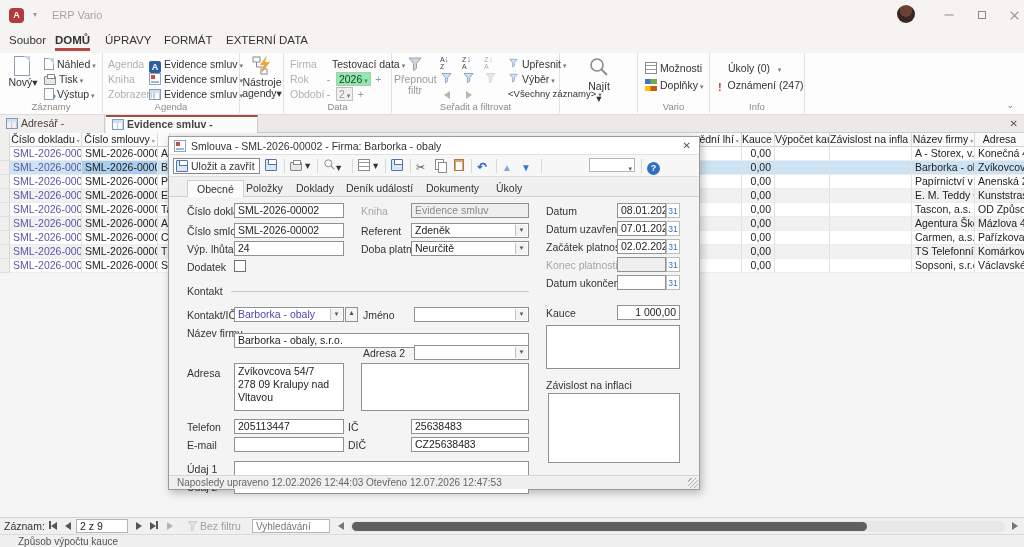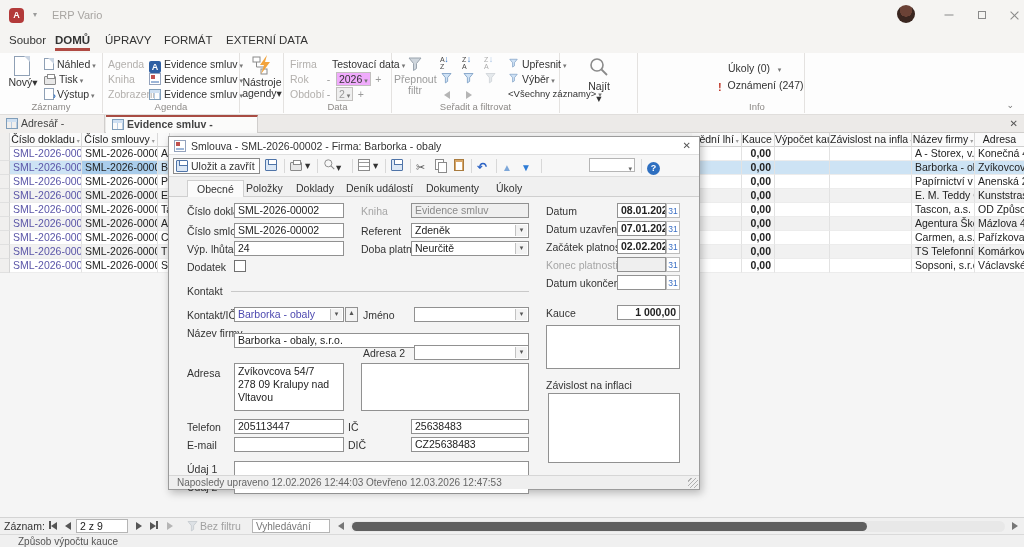--- a/index.html
+++ b/index.html
@@ -61,21 +61,21 @@
      linear-gradient(90deg,#4472c4 0 5px, #70ad47 6px 12px) top/12px 5px no-repeat,
      linear-gradient(90deg,#ffc000 0 5px, #c55a11 6px 12px) bottom/12px 5px no-repeat; }
   .ic-excl::before { content:"!"; color:#c0392b; font-weight:bold; font-size:11px; }
   .sort-ic { width:14px; height:13px; font-size:7px; line-height:6px; color:#444; text-align:left; }
   .sort-ic::before { content:"A\A Z"; white-space:pre; }
   .sort-ic.za::before { content:"Z\A A"; }
   .sort-ic::after { content:"↓"; color:#2e6fc0; font-size:9px; position:relative; top:-7px; }
   .ribbon-collapse { position:absolute; right:10px; bottom:4px; color:#777; font-size:9px; }
   .ribbon-collapse::before { content:"⌄"; }
   .spin { display:inline-block; width:9px; text-align:center; color:#9a9a9a; }
-  .rbox { display:inline-block; border:1px solid #c2c0be; background:#f0abfc; padding:0 2px; height:14px; line-height:13px; }
+  .rbox { display:inline-block; border:1px solid #c2c0be; background:#86efac; padding:0 2px; height:14px; line-height:13px; }
   .rbox.dis { background:#efefef; color:#9a9a9a; }
 
   svg.funnel path { fill:#cfd6dd; stroke:#9aa4ae; stroke-width:1; }
   svg.funnel.blue path { fill:#cfe2f5; stroke:#6f94bd; }
   svg.mag circle { fill:none; stroke:#8a8a8a; stroke-width:1.6; }
   svg.mag line { stroke:#8a8a8a; stroke-width:1.8; }
 
   
   #tabstrip { position:absolute; left:0; top:115px; width:1024px; height:18px; background:#eceae8; border-bottom:1px solid #d0cecc; }
   .dtab { position:absolute; top:0; height:18px; line-height:17px; padding:0 6px; background:#f1efed; border-right:1px solid #d0cecc; font-size:10.5px; color:#444; }
@@ -94,21 +94,21 @@
   .hcar::before { content:"▾"; }
   .rows { position:absolute; top:14px; }
   .trow { position:relative; height:14px; background:#fff; }
   .trow:nth-child(even) { background:#f1f1f1; }
   .trow.sel { background:#cde3f4 !important; }
   .c { position:absolute; top:0; height:14px; line-height:13px; font-size:10.5px;
        border-right:1px solid #e2e2e2; border-bottom:1px solid #ececec; padding:0 3px; overflow:hidden; white-space:nowrap; }
   .c.active { background:#a9cdec; }
   .rowsel { position:absolute; left:0; top:0; width:10px; height:14px; background:#f0efee; border-right:1px solid #d5d5d5; border-bottom:1px solid #e0e0e0; }
   .linkcol { color:#5a55a8; }
-  .num { text-align:right;font-weight:bold; }
+  .num { text-align:right; }
 
   
   #dialog { position:absolute; left:168px; top:136px; width:532px; height:354px; background:#f4f4f4;
     border:1px solid #9b9b9b; box-shadow:2px 3px 8px rgba(0,0,0,.25); z-index:10; }
   .dlg-title { position:absolute; left:0; top:0; width:100%; height:18px; background:#fff; border-bottom:1px solid #e0e0e0; }
   .dlg-title .txt { position:absolute; left:22px; top:3px; font-size:10.5px; color:#333; white-space:nowrap; }
   .dlg-title .ic-form { position:absolute; left:5px; top:3px; }
   .dlg-close { position:absolute; right:8px; top:3px; color:#555; font-size:10px; }
   .dlg-close::before { content:"✕"; }
   .dlg-tools { position:absolute; left:0; top:18px; width:100%; height:22px; background:#f7f7f7; border-bottom:1px solid #dcdcdc; }
@@ -287,20 +287,25 @@
     <div class="rgroup" style="left:560px; width:78px;">
       <div class="bigbtn" style="left:20px; top:3px; width:38px;">
         <svg class="mag" width="22" height="22" viewBox="0 0 22 22">
           <circle cx="9" cy="9" r="6"></circle>
             <line x1="13.5" y1="13.5" x2="19" y2="19"></line>
         </svg><br>
         <span>Najít</span><br><span class="car"></span>
       </div>
     </div>
 
+    <div class="rgroup" style="left:638px; width:72px;">
+      <div class="rsm" style="left:7px; top:8px;"><span class="ic ic-list"></span><span>Možnosti</span></div>
+      <div class="rsm" style="left:7px; top:25px;"><span class="ic ic-addons"></span><span>Doplňky</span><span class="car"></span></div>
+      <div class="glabel">Vario</div>
+    </div>
 
     <div class="rgroup" style="left:710px; width:95px;">
       <div class="rsm" style="left:18px; top:8px;"><span>Úkoly (0)</span>&nbsp;&nbsp;<span class="car"></span></div>
       <div class="rsm" style="left:8px; top:25px;"><span class="ic ic-excl"></span> <span>Oznámení (247)</span></div>
       <div class="glabel">Info</div>
     </div>
 
     <div class="ribbon-collapse"></div>
   </div>
 
@@ -601,21 +606,21 @@
       <div class="lbl" style="left:179px; top:242px;">DIČ</div>
       <div class="fld" style="left:242px; top:240px; width:118px;">CZ25638483</div>
 
       <div class="lbl" style="left:18px; top:266px;text-align:right;">Údaj 1</div>
       <div class="fld" style="left:65px; top:264px; width:295px;"></div>
       <div class="lbl" style="left:18px; top:264px; top:284px;">Údaj 2</div>
       <div class="fld" style="left:65px; top:282px; width:295px;"></div>
     </div>
 
     <div class="dlg-status">
-      <span class="txt">Naposledy upraveno 12.02.2026 12:44:03 Otevřeno 12.03.2026 12:47:53</span>
+      <span class="txt">Naposledy upraveno 12.02.2026 12:44:03 Otevřeno 12.07.2026 12:47:53</span>
       <span class="grip"></span>
     </div>
   </div>
 
   <div id="navbar">
     <span class="nv-txt" style="left:4px;">Záznam:</span>
     <span class="nv-btn" style="left:46px;"><span class="vbar"></span><span class="tri l"></span></span>
     <span class="nv-btn" style="left:61px;"><span class="tri l"></span></span>
     <span class="nv-box" style="left:76px; width:52px;">2 z 9</span>
     <span class="nv-btn" style="left:132px;"><span class="tri r"></span></span>

